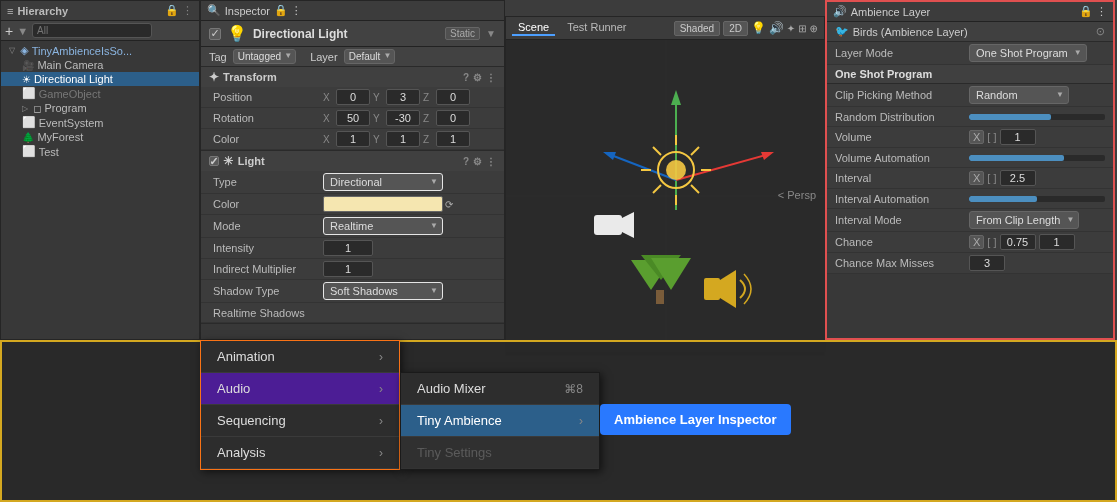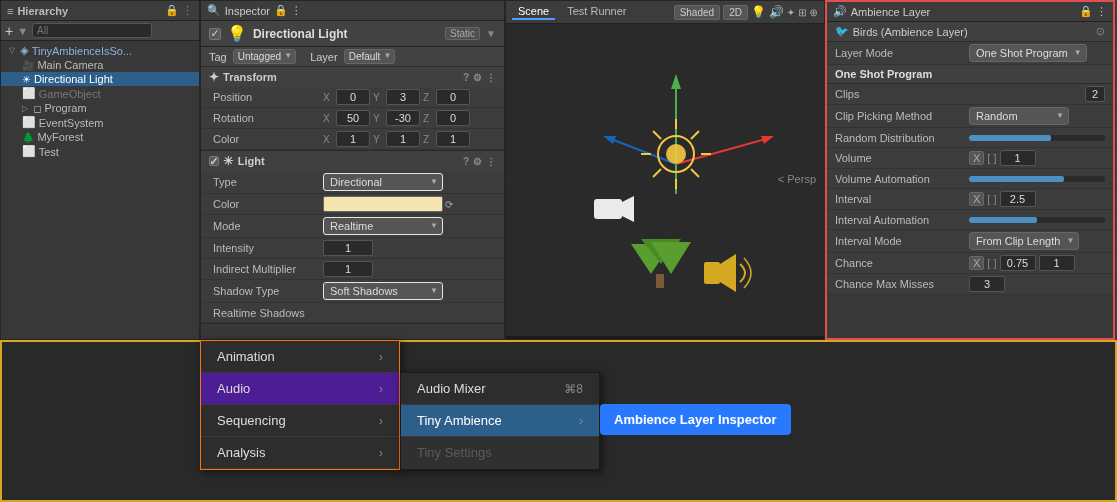--- a/index.html
+++ b/index.html
@@ -154,21 +154,21 @@
     .color-swatch {
       width: 120px; height: 16px;
       background: #f5e6b0;
       border: 1px solid #666; border-radius: 2px; cursor: pointer;
     }
     .color-picker-icon { color: #aaa; font-size: 10px; cursor: pointer; margin-left: 2px; }
 
     
     .scene-panel {
       position: absolute;
-      left: 505px; top: 0;
+      left: 505px; top: 16px;
       width: 320px;
       height: 340px;
       background: #1a1a1a;
       border: 1px solid #252525;
     }
     .scene-toolbar {
       background: #3c3c3c;
       border-bottom: 1px solid #222;
       padding: 3px 6px;
       display: flex; align-items: center; gap: 6px;
@@ -586,24 +586,20 @@
   <div class="ambience-obj-name">
     <span>🐦</span>
     <span>Birds (Ambience Layer)</span>
     <span style="margin-left:auto;color:#888">⊙</span>
   </div>
   <div class="amb-prop-row">
     <span class="amb-label">Layer Mode</span>
     <div class="amb-dropdown">One Shot Program</div>
   </div>
   <div class="section-title">One Shot Program</div>
-  <div class="clips-row">
-    <span class="clips-label">Clips</span>
-    <span class="clips-count">2</span>
-  </div>
   <div class="amb-prop-row">
     <span class="amb-label">Clip Picking Method</span>
     <div class="amb-dropdown">Random</div>
   </div>
   <div class="amb-prop-row">
     <span class="amb-label">Random Distribution</span>
     <div class="progress-bar-container">
       <div class="progress-bar-fill" style="width:60%"></div>
     </div>
   </div>

